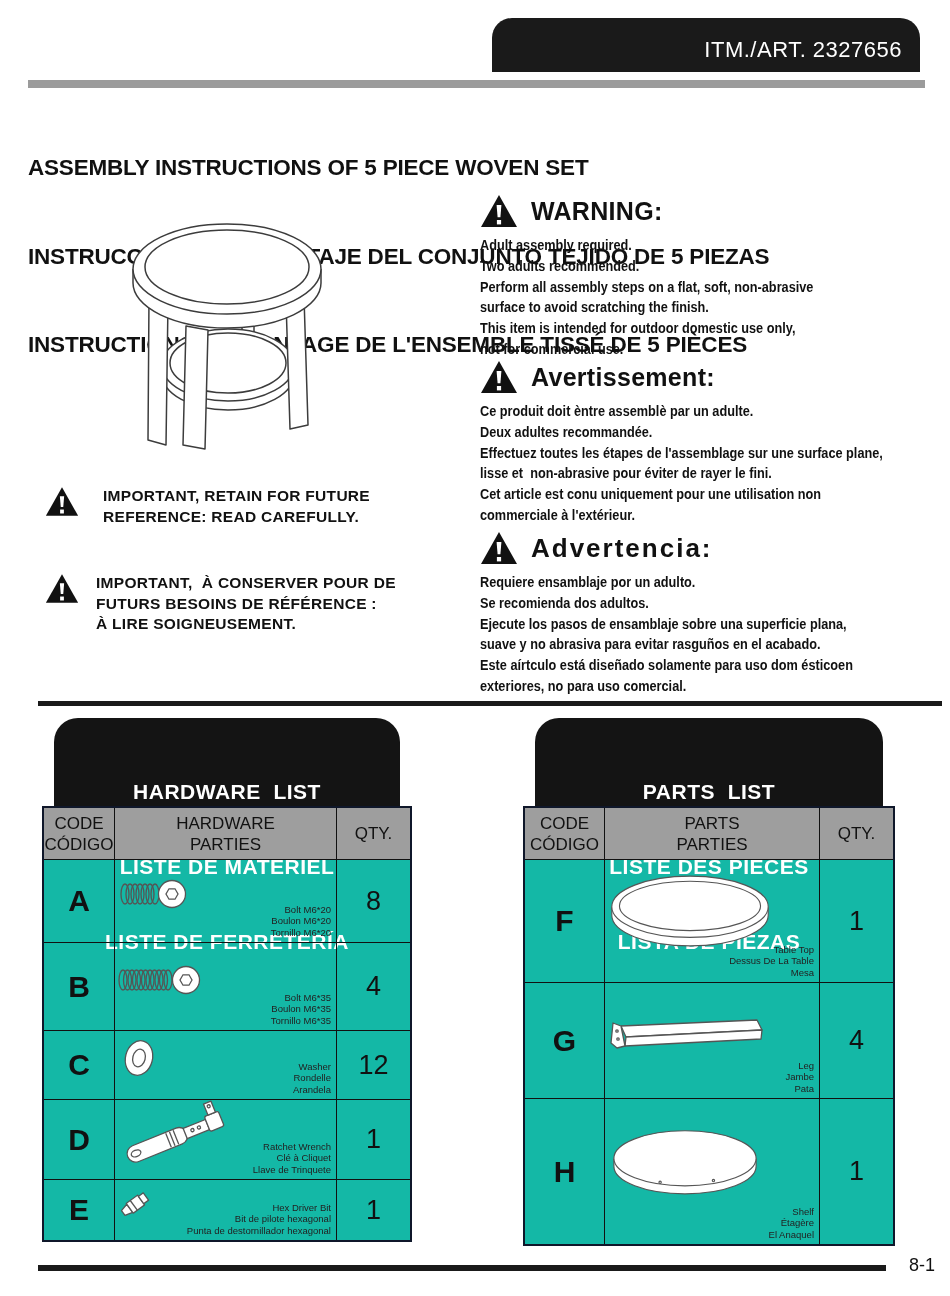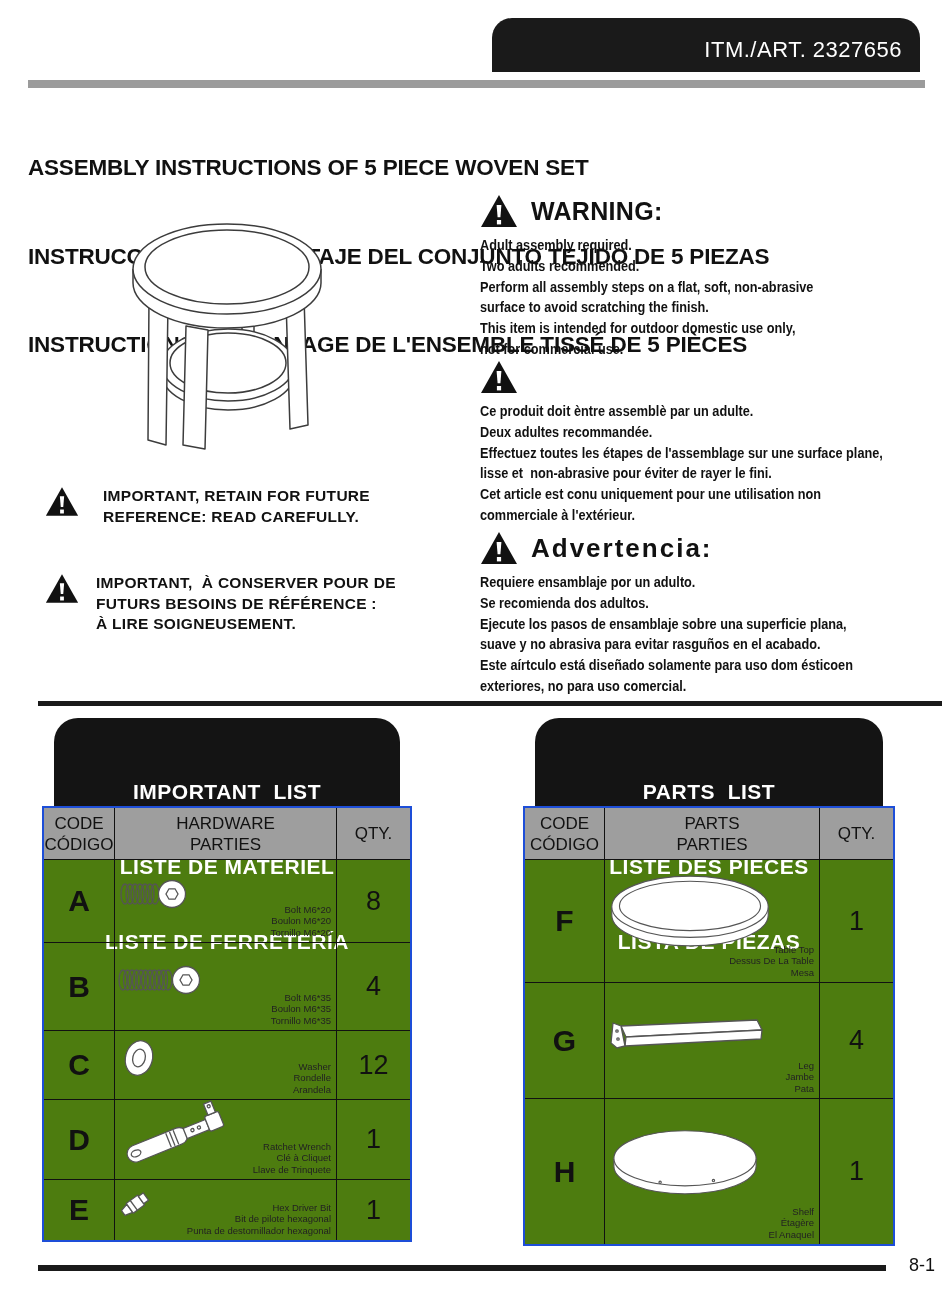--- a/index.html
+++ b/index.html
@@ -46,21 +46,21 @@
   
   .list-card { position:absolute; top:718px; }
   .list-card.hw { left:42px; width:370px; }
   .list-card.pt { left:523px; width:372px; }
   .list-head {
     margin:0 12px; height:88px; background:#141414; border-radius:24px 24px 0 0;
     color:#fff; font-weight:bold; font-size:21px; line-height:25px;
     text-align:center; padding-top:11px; box-sizing:border-box;
     letter-spacing:0.5px; white-space:pre-wrap;
   }
-  .grid { display:grid; border:2px solid #1d4ed8; background:#4d7c0f; }
+  .grid { display:grid; border:2px solid #0f172a; background:#14b8a6; }
   .hw .grid { grid-template-columns:71px 222px 73px; grid-template-rows:52px 83px 88px 69px 80px 60px; }
   .pt .grid { grid-template-columns:80px 215px 73px; grid-template-rows:52px 123px 116px 145px; }
   .cell { border-right:1.5px solid #111; border-bottom:1.5px solid #111; position:relative; box-sizing:border-box; }
   .grid > .cell:nth-child(3n) { border-right:none; }
   .grid > .cell:nth-last-child(-n+3) { border-bottom:none; }
   .cell.colhead {
     background:#9e9e9e; display:flex; align-items:center; justify-content:center;
     font-size:17px; line-height:21px; text-align:center; white-space:pre-line;
   }
   .cell.code { display:flex; align-items:center; justify-content:center; font-size:30px; font-weight:bold; }
@@ -125,20 +125,21 @@
 not for commercial use.</div>
   </div>
 
   <div class="warn-block" style="top:360px;">
     <div class="warn-head">
       <svg width="38" height="34" viewBox="0 0 38 34">
         <path d="M19 1 L37 33 L1 33 Z" fill="#111"></path>
         <path d="M16.6 11 h4.8 l-1 12.2 h-2.8 Z" fill="#fff"></path>
         <rect x="16.9" y="26" width="4.2" height="4.4" fill="#fff"></rect>
       </svg>
+      <span class="htxt">Avertissement:</span>
     </div>
     <div class="warn-body">Ce produit doit èntre assemblè par un adulte.
 Deux adultes recommandée.
 Effectuez toutes les étapes de l'assemblage sur une surface plane,
 lisse et  non-abrasive pour éviter de rayer le fini.
 Cet article est conu uniquement pour une utilisation non
 commerciale à l'extérieur.</div>
   </div>
 
   <div class="warn-block" style="top:531px;">
@@ -175,21 +176,21 @@
     </svg>
     <div class="note-text">IMPORTANT,  À CONSERVER POUR DE
 FUTURS BESOINS DE RÉFÉRENCE :
 À LIRE SOIGNEUSEMENT.</div>
   </div>
 
   <div class="section-divider"></div>
 
   <div class="list-card hw">
     <div class="list-head">
-      <div>IMPORTANT  LIST</div>
+      <div>HARDWARE  LIST</div>
       <div>LISTE DE MATÉRIEL</div>
       <div>LISTE DE FERRETERÍA</div>
     </div>
     <div class="grid">
       <div class="cell colhead">CODE
 CÓDIGO</div>
       <div class="cell colhead">HARDWARE
 PARTIES</div>
       <div class="cell colhead">QTY.</div>
 

